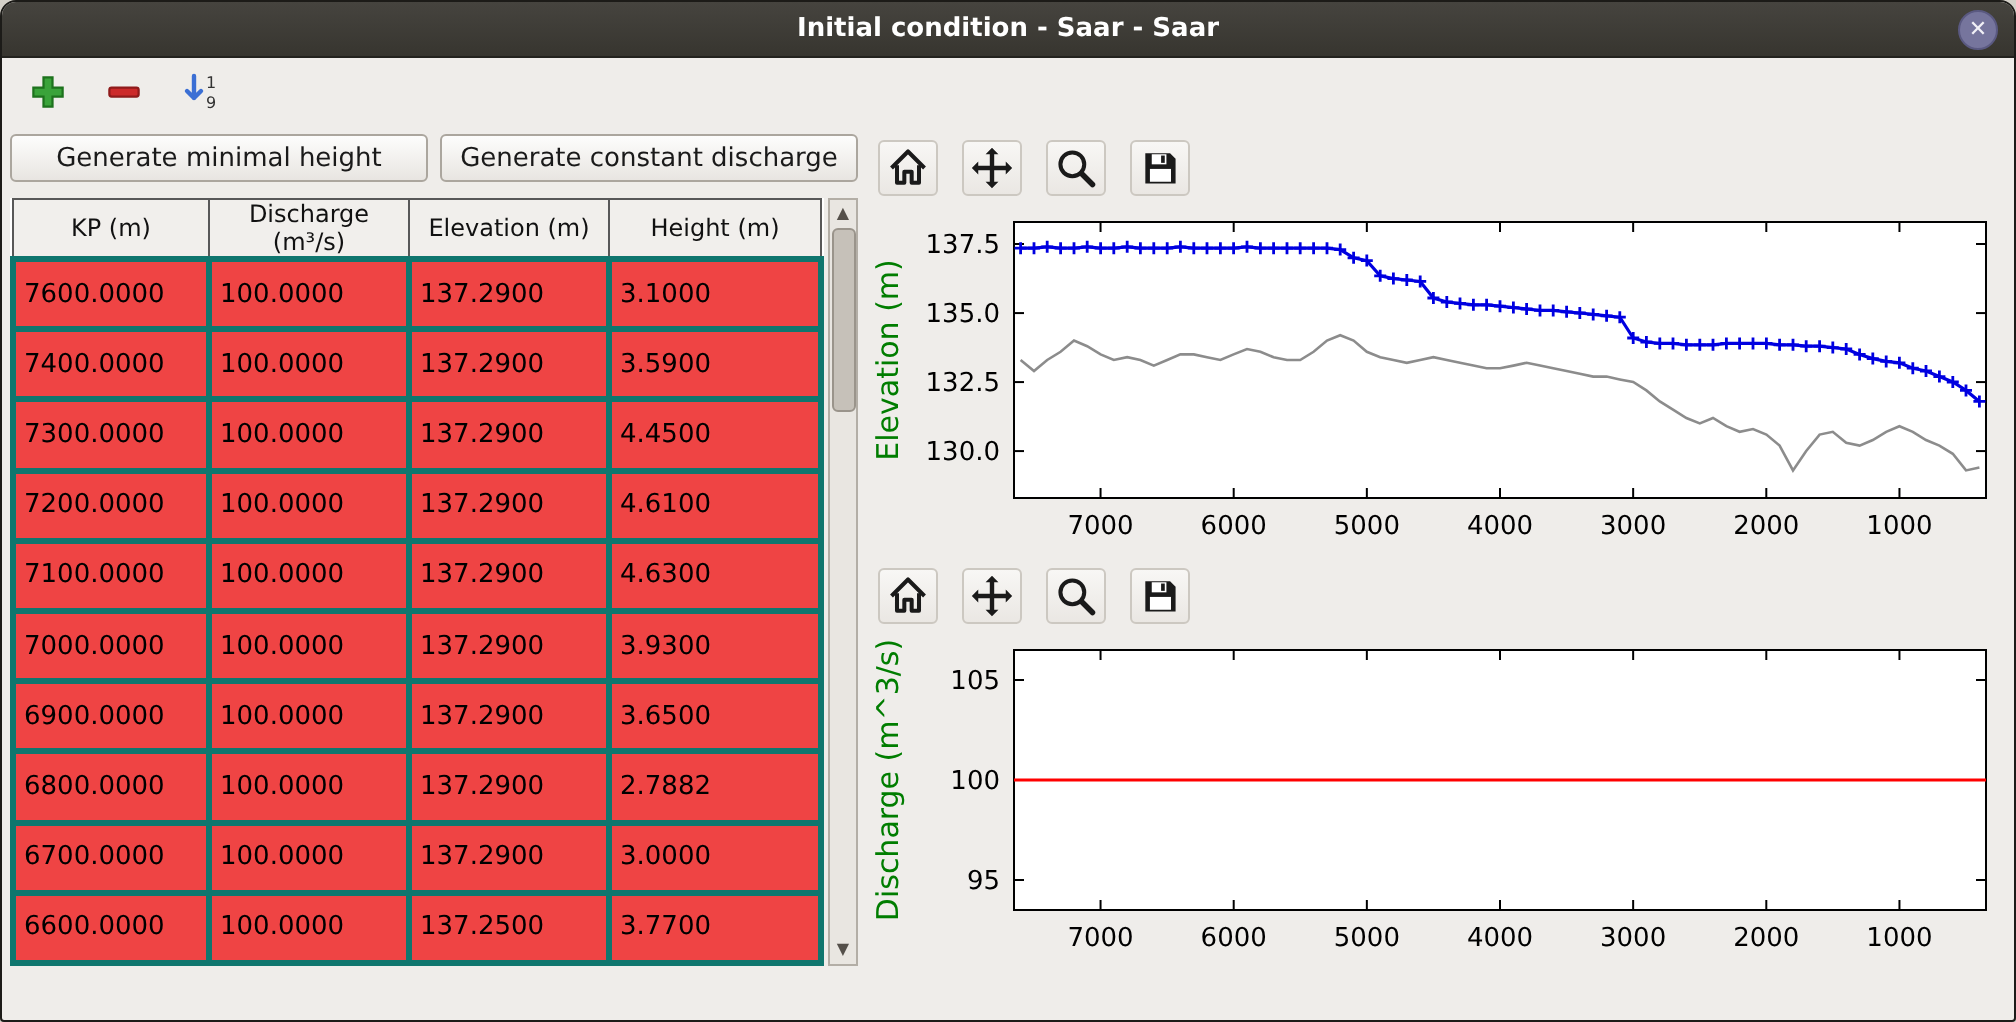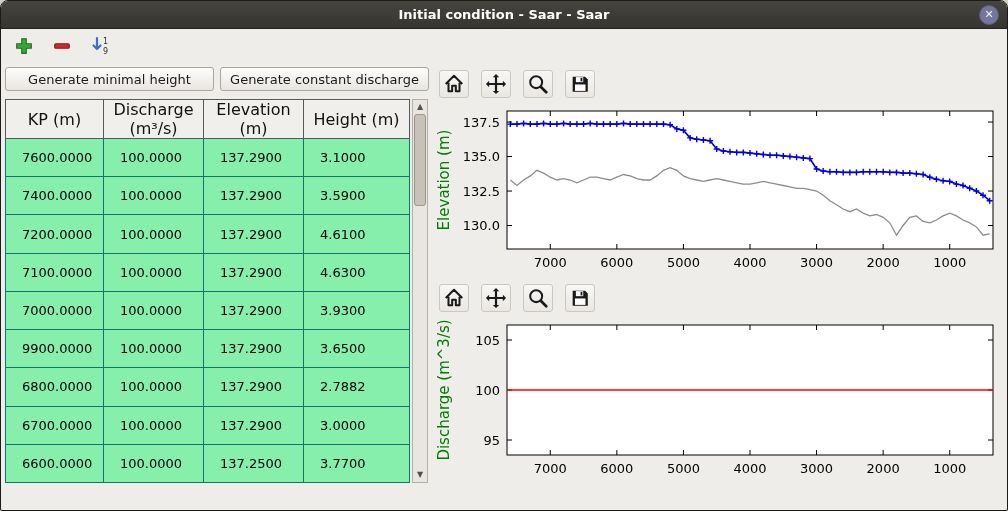--- a/index.html
+++ b/index.html
@@ -33,26 +33,26 @@
   .left-panel { width:424px; display:flex; flex-direction:column; }
   .btn-row { display:flex; gap:6px; margin-bottom:8px; }
   .gen-btn {
     flex:1; height:24px; font-size:13px; font-family:"DejaVu Sans", sans-serif;
     border:1px solid #aba69e; border-radius:3px; color:#1a1a1a;
     background:linear-gradient(#fdfdfc,#e8e5e1);
   }
   .table-area { display:flex; height:384px; }
   table.data-table { border-collapse:collapse; width:404px; table-layout:fixed; background:#ffffff; }
   table.data-table th {
-    height:23px; font-size:16px; font-weight:normal; text-align:center;
+    height:23px; font-size:12px; font-weight:normal; text-align:center;
     background:#f1efec; border:1px solid #585858; color:#111;
   }
   table.data-table td {
-    height:29px; font-size:13px; text-align:left; padding-left:16px;
-    border:1px solid #0f766e; color:#000; background:#86efac;
+    height:29px; font-size:13px; text-align:left; padding-left:4px;
+    border:3px solid #0f766e; color:#000; background:#ef4444;
   }
   table.data-table col.c0 { width:98px; }
   table.data-table col.c1 { width:100px; }
   table.data-table col.c2 { width:100px; }
   table.data-table col.c3 { width:106px; }
   .vscroll {
     width:16px; height:384px; margin-left:2px; display:flex; flex-direction:column;
     background:#e9e6e1; border:1px solid #b3aea6;
   }
   .sb-arrow {
@@ -133,39 +133,45 @@
                 <td>137.2900</td>
                 <td>3.1000</td>
               </tr>
               <tr>
                 <td>7400.0000</td>
                 <td>100.0000</td>
                 <td>137.2900</td>
                 <td>3.5900</td>
               </tr>
               <tr>
+                <td>7300.0000</td>
+                <td>100.0000</td>
+                <td>137.2900</td>
+                <td>4.4500</td>
+              </tr>
+              <tr>
                 <td>7200.0000</td>
                 <td>100.0000</td>
                 <td>137.2900</td>
                 <td>4.6100</td>
               </tr>
               <tr>
                 <td>7100.0000</td>
                 <td>100.0000</td>
                 <td>137.2900</td>
                 <td>4.6300</td>
               </tr>
               <tr>
                 <td>7000.0000</td>
                 <td>100.0000</td>
                 <td>137.2900</td>
                 <td>3.9300</td>
               </tr>
               <tr>
-                <td>9900.0000</td>
+                <td>6900.0000</td>
                 <td>100.0000</td>
                 <td>137.2900</td>
                 <td>3.6500</td>
               </tr>
               <tr>
                 <td>6800.0000</td>
                 <td>100.0000</td>
                 <td>137.2900</td>
                 <td>2.7882</td>
               </tr>

